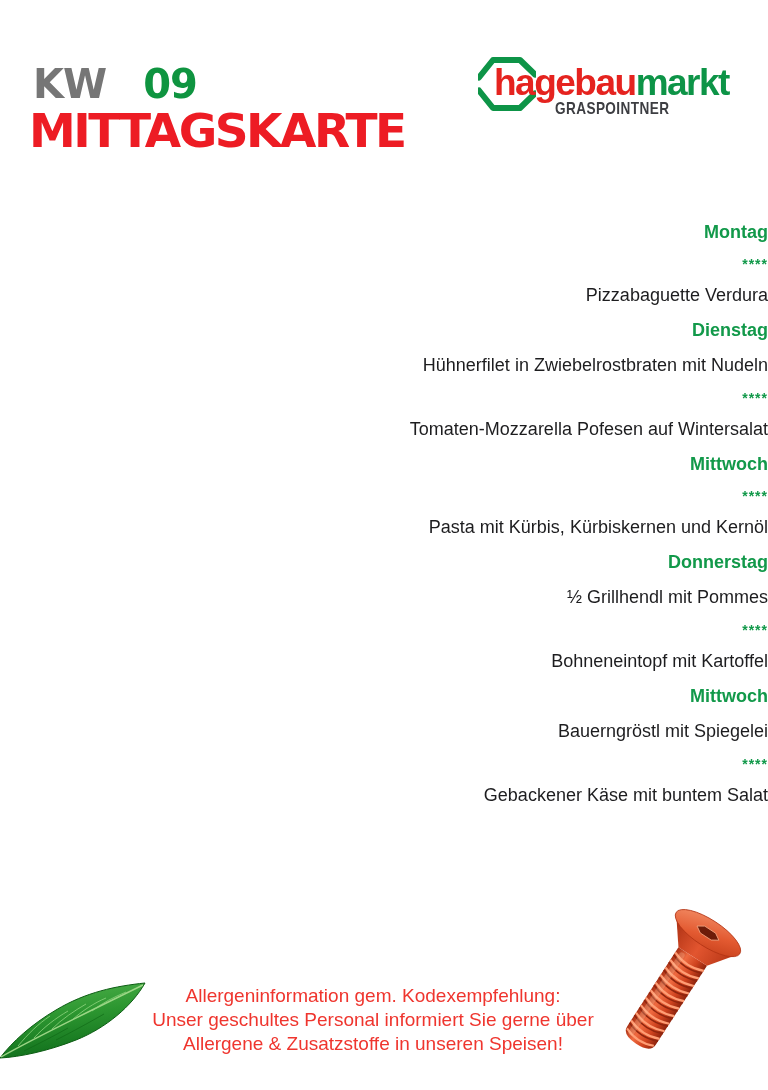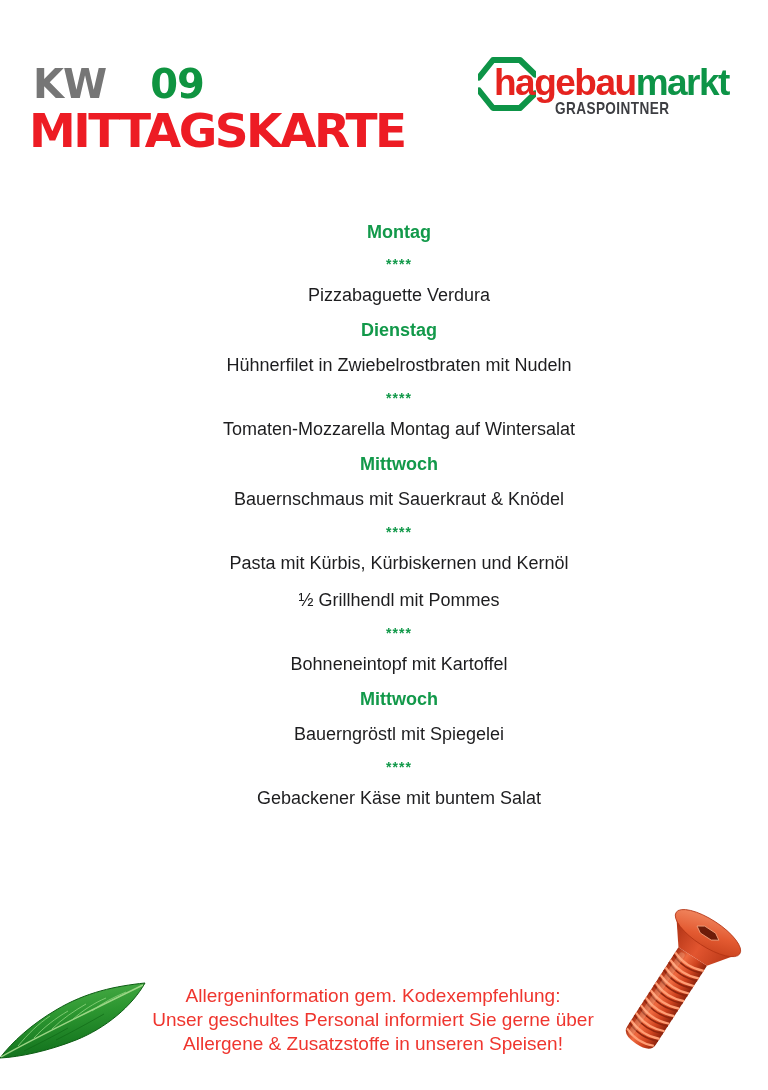--- a/index.html
+++ b/index.html
@@ -5,42 +5,42 @@
   html,body{margin:0;padding:0;}
   body{
     width:768px;height:1090px;background:#ffffff;position:relative;overflow:hidden;
     font-family:"Liberation Sans", sans-serif;color:#1d1d1f;
   }
   
   .kw-line{
     position:absolute;left:33px;top:64px;line-height:1;
     font-family:"DejaVu Sans", sans-serif;font-weight:bold;font-size:40px;letter-spacing:-1px;
   }
-  .kw{color:#767676;margin-right:12px;}
+  .kw{color:#767676;margin-right:5px;}
   .kwnum{color:#0f9440;margin-left:32px;}
   .title{
     position:absolute;left:29px;top:107px;margin:0;line-height:1;
     font-family:"DejaVu Sans", sans-serif;font-weight:bold;font-size:47px;letter-spacing:-2.5px;
     color:#ed1c24;
   }
   
   .logo{position:absolute;left:478px;top:54px;width:275px;height:78px;}
   .logo-bracket{position:absolute;left:0;top:3px;}
   .logo-text{
     position:absolute;left:16px;top:10px;line-height:1;white-space:nowrap;
     font-weight:bold;font-size:37px;letter-spacing:-1.5px;
   }
   .logo-red{color:#e5231f;}
   .logo-green{color:#0d9447;}
   .logo-sub{
     position:absolute;left:77px;top:45px;font-size:17px;font-weight:bold;
     color:#3d3e42;letter-spacing:.5px;transform:scaleX(.8);transform-origin:0 0;white-space:nowrap;
   }
   
-  .menu{position:absolute;left:30px;top:216px;width:738px;text-align:center;}
+  .menu{position:absolute;left:30px;top:216px;width:738px;text-align:right;}
   .m-day{height:33px;line-height:33px;font-size:18px;font-weight:bold;color:#12994a;}
   .m-i1{height:36px;line-height:36px;font-size:18px;}
   .m-st{height:28px;line-height:30px;font-size:14px;font-weight:bold;color:#12994a;letter-spacing:1px;}
   .m-i2{height:37px;line-height:37px;font-size:18px;}
   
   .allergen{
     position:absolute;left:0;top:984px;width:746px;text-align:center;
     font-size:19px;line-height:24px;color:#ef352e;
   }
   .leaf-wrap{position:absolute;left:-2px;top:972px;}
@@ -68,27 +68,27 @@
   </div>
 
   <main class="menu">
     <div class="m-day">Montag</div>
     <div class="m-st">****</div>
     <div class="m-i2">Pizzabaguette Verdura</div>
 
     <div class="m-day">Dienstag</div>
     <div class="m-i1">Hühnerfilet in Zwiebelrostbraten mit Nudeln</div>
     <div class="m-st">****</div>
-    <div class="m-i2">Tomaten-Mozzarella Montag auf Wintersalat</div>
+    <div class="m-i2">Tomaten-Mozzarella Pofesen auf Wintersalat</div>
 
     <div class="m-day">Mittwoch</div>
-    <div class="m-i1">Bauernschmaus mit Sauerkraut &amp; Knödel</div>
     <div class="m-st">****</div>
     <div class="m-i2">Pasta mit Kürbis, Kürbiskernen und Kernöl</div>
 
+    <div class="m-day">Donnerstag</div>
     <div class="m-i1">½ Grillhendl mit Pommes</div>
     <div class="m-st">****</div>
     <div class="m-i2">Bohneneintopf mit Kartoffel</div>
 
     <div class="m-day">Mittwoch</div>
     <div class="m-i1">Bauerngröstl mit Spiegelei</div>
     <div class="m-st">****</div>
     <div class="m-i2">Gebackener Käse mit buntem Salat</div>
   </main>
 

